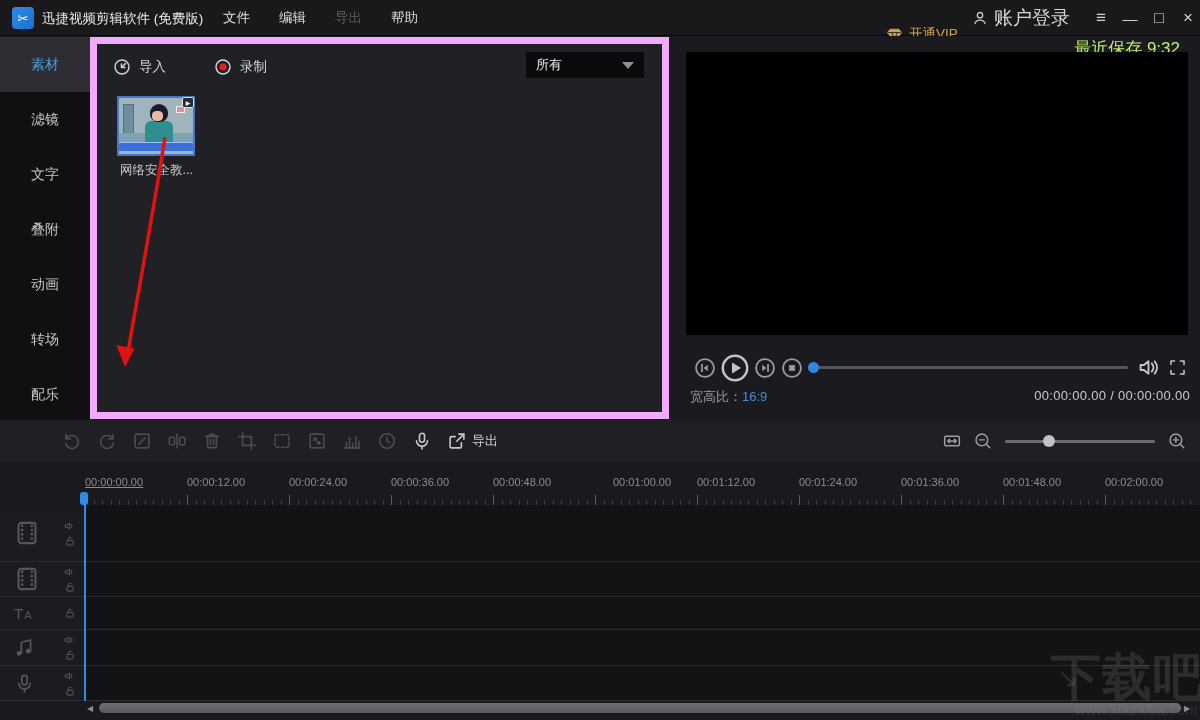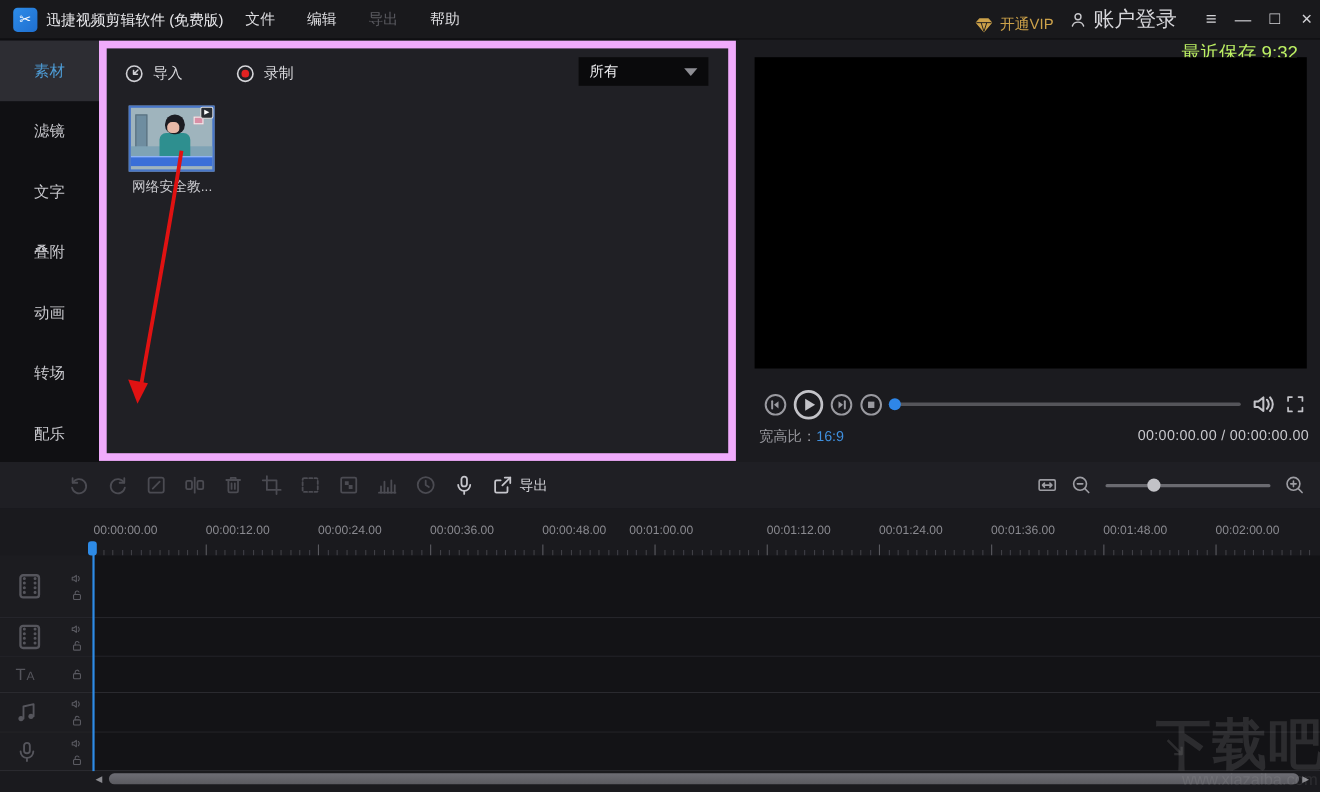--- a/index.html
+++ b/index.html
@@ -8,21 +8,21 @@
   .ic { display:inline-flex; align-items:center; justify-content:center; }
   .ic svg { width:100%; height:100%; display:block; }
 
   
   .titlebar { position:absolute; left:0; top:0; width:1200px; height:36px; background:#19191c; border-bottom:1px solid #0b0b0d; }
   .app-icon { position:absolute; left:12px; top:7px; width:22px; height:22px; background:linear-gradient(135deg,#2d8ce8,#1f6fd0); border-radius:4px; color:#fff; font-size:13px; display:flex; align-items:center; justify-content:center; }
   .app-title { position:absolute; left:42px; top:10px; font-size:13.5px; color:#e9e9ec; }
   .menubar { position:absolute; left:223px; top:0; height:36px; display:flex; align-items:center; gap:29px; }
   .menu-item { font-size:13.5px; color:#dcdcdf; cursor:default; }
   .menu-item.disabled { color:#5c5c62; }
-  .vip-btn { position:absolute; left:886px; top:4px; height:36px; display:flex; align-items:center; gap:6px; }
+  .vip-btn { position:absolute; left:886px; top:16px; height:36px; display:flex; align-items:center; gap:6px; }
   .vip-btn .ic { width:17px; height:17px; }
   .vip-label { font-size:13.5px; color:#cda24a; }
   .login-btn { position:absolute; left:972px; top:0; height:36px; display:flex; align-items:center; gap:6px; color:#c9c9cd; }
   .login-btn .ic { width:16px; height:16px; }
   .login-label { font-size:19px; color:#d6d6da; }
   .winctrls { position:absolute; left:1092px; top:0; height:36px; display:flex; align-items:center; gap:11px; }
   .winbtn { width:18px; height:22px; display:flex; align-items:center; justify-content:center; color:#d2d2d6; font-size:15px; }
 
   
   .sidebar { position:absolute; left:0; top:37px; width:90px; height:383px; background:#101013; }
@@ -368,31 +368,31 @@
         <svg viewBox="0 0 16 16" fill="none" stroke="currentColor" stroke-width="1.3" stroke-linecap="round" stroke-linejoin="round">
           <circle cx="7" cy="7" r="5.2"></circle>
           <path d="M10.9 10.9 14 14M4.8 7h4.4M7 4.8v4.4"></path>
         </svg>
       </span>
   </div>
 </div>
 
 <div class="timeline">
   <div class="ruler">
-      <span class="ruler-label" style="left: 1px;">00:00:00.00</span>
+      <span class="ruler-label" style="left: 1px; text-decoration: underline;">00:00:00.00</span>
       <span class="tick major" style="left: 1px;"></span>
       <span class="ruler-label" style="left: 103px;">00:00:12.00</span>
       <span class="tick major" style="left: 103px;"></span>
       <span class="ruler-label" style="left: 205px;">00:00:24.00</span>
       <span class="tick major" style="left: 205px;"></span>
       <span class="ruler-label" style="left: 307px;">00:00:36.00</span>
       <span class="tick major" style="left: 307px;"></span>
       <span class="ruler-label" style="left: 409px;">00:00:48.00</span>
       <span class="tick major" style="left: 409px;"></span>
-      <span class="ruler-label" style="left: 488px;">00:01:00.00</span>
+      <span class="ruler-label" style="left: 529px;">00:01:00.00</span>
       <span class="tick major" style="left: 511px;"></span>
       <span class="ruler-label" style="left: 613px;">00:01:12.00</span>
       <span class="tick major" style="left: 613px;"></span>
       <span class="ruler-label" style="left: 715px;">00:01:24.00</span>
       <span class="tick major" style="left: 715px;"></span>
       <span class="ruler-label" style="left: 817px;">00:01:36.00</span>
       <span class="tick major" style="left: 817px;"></span>
       <span class="ruler-label" style="left: 919px;">00:01:48.00</span>
       <span class="tick major" style="left: 919px;"></span>
       <span class="ruler-label" style="left: 1021px;">00:02:00.00</span>

